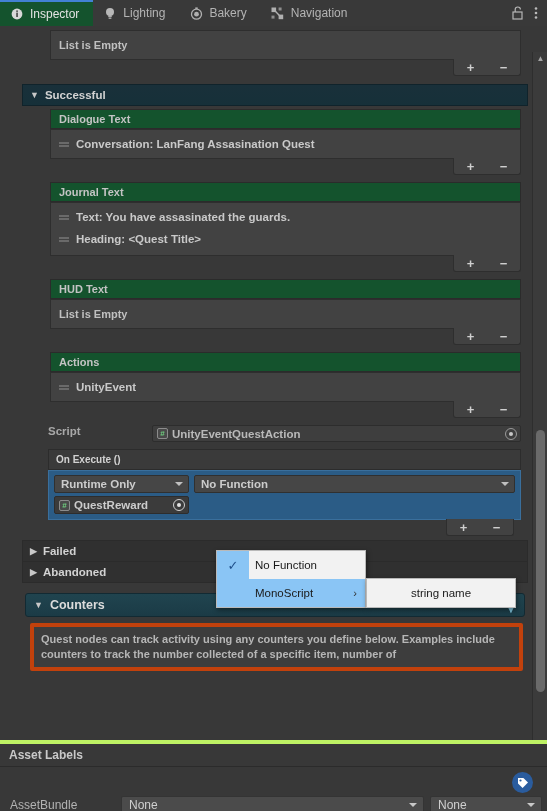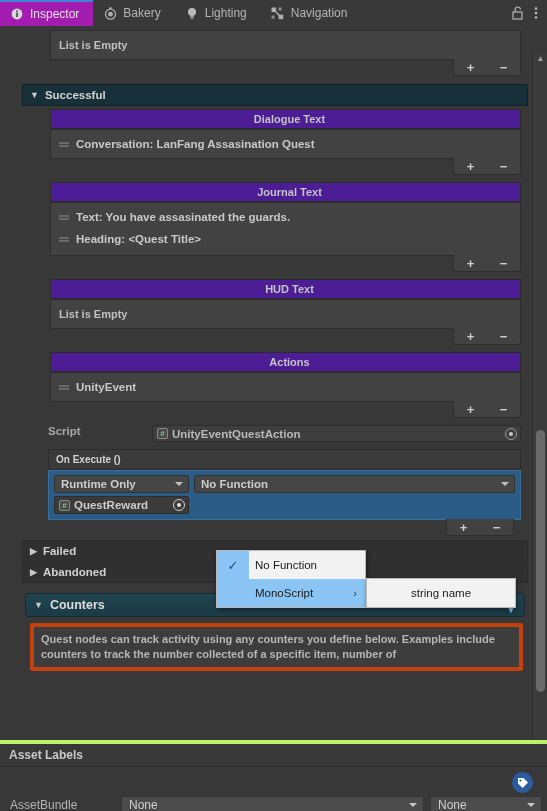--- a/index.html
+++ b/index.html
@@ -18,21 +18,21 @@
     position: absolute; left: 0; top: 0; width: 547px; height: 26px;
     background: #393939;
     display: flex; align-items: stretch;
   }
   .tab {
     display: flex; align-items: center; gap: 6px;
     padding: 0 14px 0 10px; height: 26px;
     color: #b4b4b4; font-size: 12px; white-space: nowrap;
   }
   .tab.active {
-    background: #a21caf; color: #e4e4e4;
+    background: #14532d; color: #e4e4e4;
     border-top: 2px solid #4281d4;
     padding-top: 0;
   }
   .tab .ico { display: inline-flex; width: 14px; height: 14px; align-items: center; justify-content: center; }
   .tabbar .spacer { flex: 1; }
   .tabbar .right-icons { display: flex; align-items: center; gap: 10px; padding-right: 9px; }
 
   
   .body {
     position: absolute; left: 0; top: 26px; width: 547px; height: 714px;
@@ -40,24 +40,24 @@
     overflow: hidden;
   }
   .indent-rail {
     position: absolute; left: 0; top: 0; width: 22px; height: 100%;
     background: #383838;
   }
   .content { position: absolute; left: 22px; top: 0; width: 506px; font-weight: bold; }
 
   
   .hdrbar {
-    background: #4c1d95;
+    background: #14532d;
     border: 1px solid #2b2b2b;
     height: 20px; line-height: 18px;
-    padding-left: 8px; color: #c4c4c4; font-size: 11px; text-align: center;
+    padding-left: 8px; color: #c4c4c4; font-size: 11px;
   }
   .listbox {
     background: #424242;
     border: 1px solid #2e2e2e;
     padding: 3px 0 4px 0;
   }
   .listrow {
     height: 22px; line-height: 22px;
     padding-left: 8px; color: #c9c9c9; font-size: 11.5px;
     display: flex; align-items: center; gap: 7px;
@@ -279,37 +279,37 @@
         <svg class="icon-svg" width="12" height="12" viewBox="0 0 12 12">
           <circle cx="6" cy="6" r="5.4" fill="#d8d8d8"></circle>
           <rect x="5.3" y="4.6" width="1.5" height="4.4" fill="#3a3a3a"></rect>
           <rect x="5.3" y="2.4" width="1.5" height="1.5" fill="#3a3a3a"></rect>
         </svg>
       </span>
       <span>Inspector</span>
     </div>
     <div class="tab">
       <span class="ico">
+        <svg class="icon-svg" width="12" height="13" viewBox="0 0 12 13">
+          <circle cx="6" cy="5" r="4" fill="#b8b8b8"></circle>
+          <rect x="4.2" y="8.6" width="3.6" height="1.3" fill="#b8b8b8"></rect>
+          <rect x="4.6" y="10.5" width="2.8" height="1.3" fill="#b8b8b8"></rect>
+        </svg>
+      </span>
+      <span>Lighting</span>
+    </div>
+    <div class="tab">
+      <span class="ico">
         <svg class="icon-svg" width="13" height="13" viewBox="0 0 13 13">
           <circle cx="6.5" cy="7.2" r="5" fill="none" stroke="#b0b0b0" stroke-width="1.3"></circle>
           <circle cx="6.5" cy="7.2" r="2.4" fill="#b0b0b0"></circle>
           <rect x="5.3" y="0.4" width="2.4" height="1.6" fill="#b0b0b0"></rect>
         </svg>
       </span>
       <span>Bakery</span>
-    </div>
-    <div class="tab">
-      <span class="ico">
-        <svg class="icon-svg" width="12" height="13" viewBox="0 0 12 13">
-          <circle cx="6" cy="5" r="4" fill="#b8b8b8"></circle>
-          <rect x="4.2" y="8.6" width="3.6" height="1.3" fill="#b8b8b8"></rect>
-          <rect x="4.6" y="10.5" width="2.8" height="1.3" fill="#b8b8b8"></rect>
-        </svg>
-      </span>
-      <span>Lighting</span>
     </div>
     <div class="tab">
       <span class="ico">
         <svg class="icon-svg" width="13" height="13" viewBox="0 0 13 13">
           <rect x="0.5" y="0.5" width="4.6" height="4.6" fill="#b0b0b0"></rect>
           <rect x="7.6" y="7.6" width="4.6" height="4.6" fill="#b0b0b0"></rect>
           <rect x="7.6" y="0.5" width="3" height="3" fill="#8e8e8e"></rect>
           <rect x="0.5" y="8.6" width="3" height="3" fill="#8e8e8e"></rect>
           <path d="M4.6 4.6 L8.4 8.4" stroke="#b0b0b0" stroke-width="1.4"></path>
         </svg>

